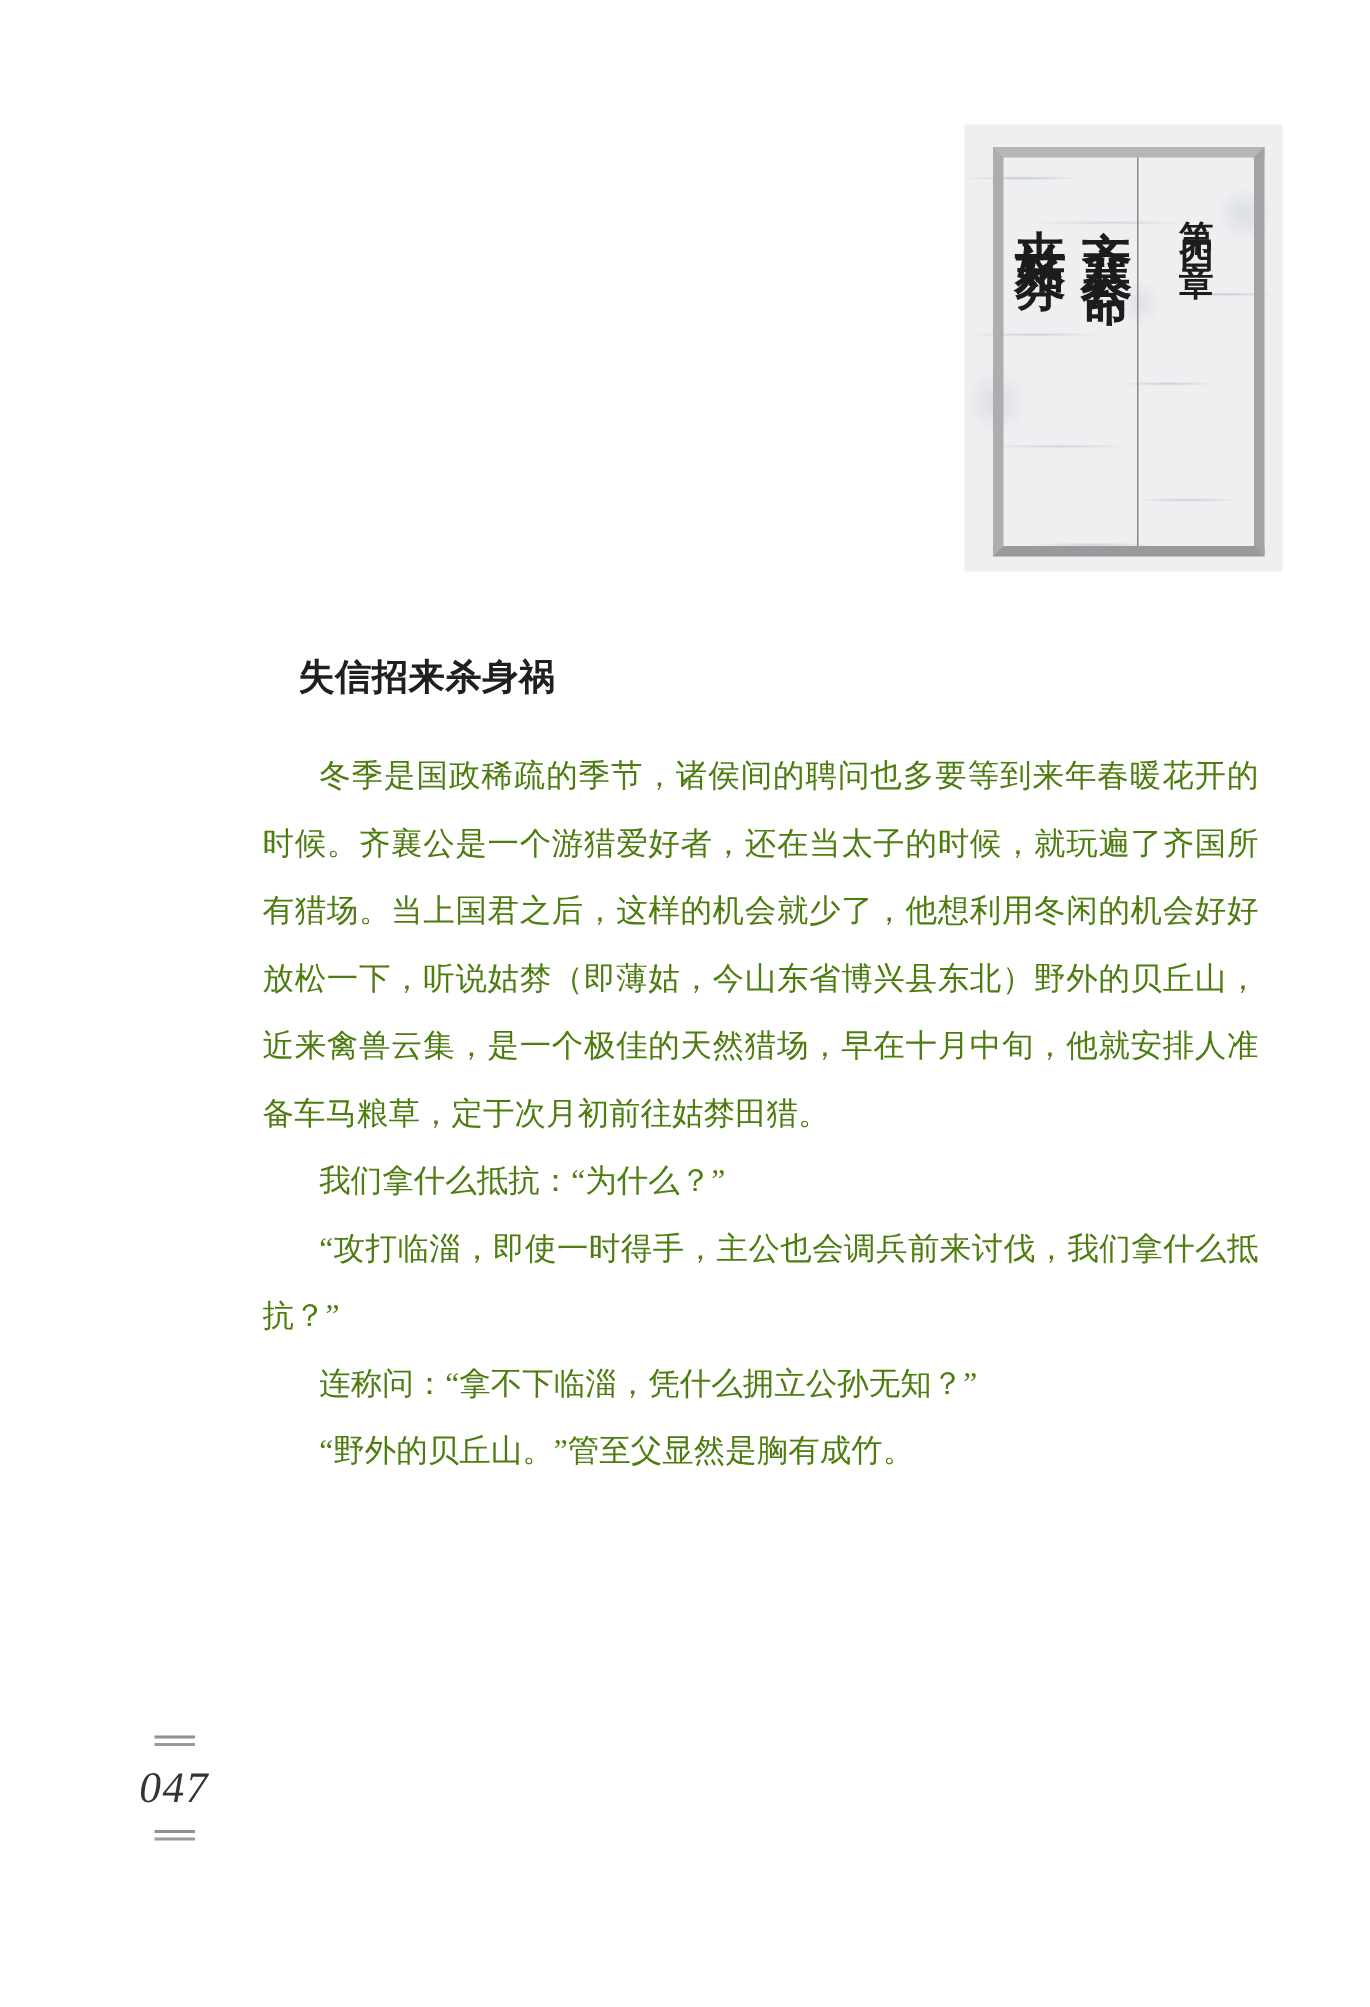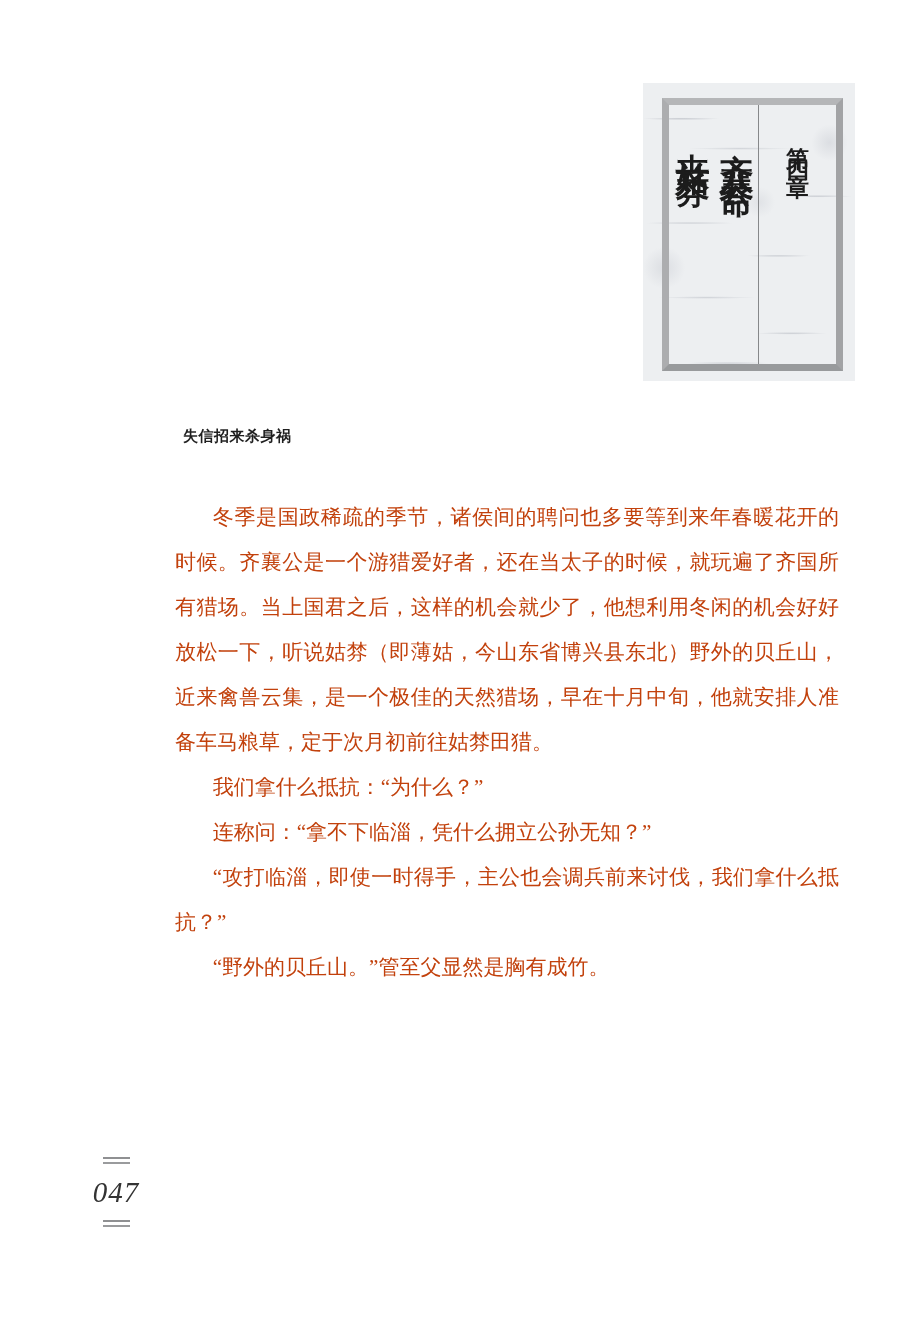--- a/index.html
+++ b/index.html
@@ -85,39 +85,39 @@
     letter-spacing: 14px;
     color: #1c1c1c;
     white-space: nowrap;
   }
 
   
   .section-heading {
     position: absolute;
     left: 183px;
     top: 421px;
-    margin: 0;
+    margin: 16px;
     font-family: "Liberation Sans", "DejaVu Sans", sans-serif;
     font-weight: 700;
-    font-size: 15px;
+    font-size: 24px;
     line-height: 30px;
     color: #1f1f1f;
     letter-spacing: 0.5px;
   }
 
   
   .body-text {
     position: absolute;
     left: 175px;
     top: 495px;
     width: 664px;
     font-size: 21px;
     line-height: 45px;
     text-align: justify;
-    color: #c2410c;
+    color: #4d7c0f;
   }
   .body-text p {
     margin: 0;
     text-indent: 1.8em;
   }
   .body-text p.scene-break {
     margin-top: 33px;
   }
 
   
@@ -161,22 +161,22 @@
         <span class="chapter-number">第四章</span>
       </div>
     </div>
   </div>
 
   <h2 class="section-heading">失信招来杀身祸</h2>
 
   <div class="body-text">
     <p>冬季是国政稀疏的季节，诸侯间的聘问也多要等到来年春暖花开的时候。齐襄公是一个游猎爱好者，还在当太子的时候，就玩遍了齐国所有猎场。当上国君之后，这样的机会就少了，他想利用冬闲的机会好好放松一下，听说姑棼（即薄姑，今山东省博兴县东北）野外的贝丘山，近来禽兽云集，是一个极佳的天然猎场，早在十月中旬，他就安排人准备车马粮草，定于次月初前往姑棼田猎。</p>
     <p>我们拿什么抵抗：“为什么？”</p>
+    <p>“攻打临淄，即使一时得手，主公也会调兵前来讨伐，我们拿什么抵抗？”</p>
     <p>连称问：“拿不下临淄，凭什么拥立公孙无知？”</p>
-    <p>“攻打临淄，即使一时得手，主公也会调兵前来讨伐，我们拿什么抵抗？”</p>
     <p>“野外的贝丘山。”管至父显然是胸有成竹。</p>
   </div>
 
   <div class="folio">
     <div class="folio-rule"></div>
     <div class="folio-number">047</div>
     <div class="folio-rule"></div>
   </div>
 
 </div>

